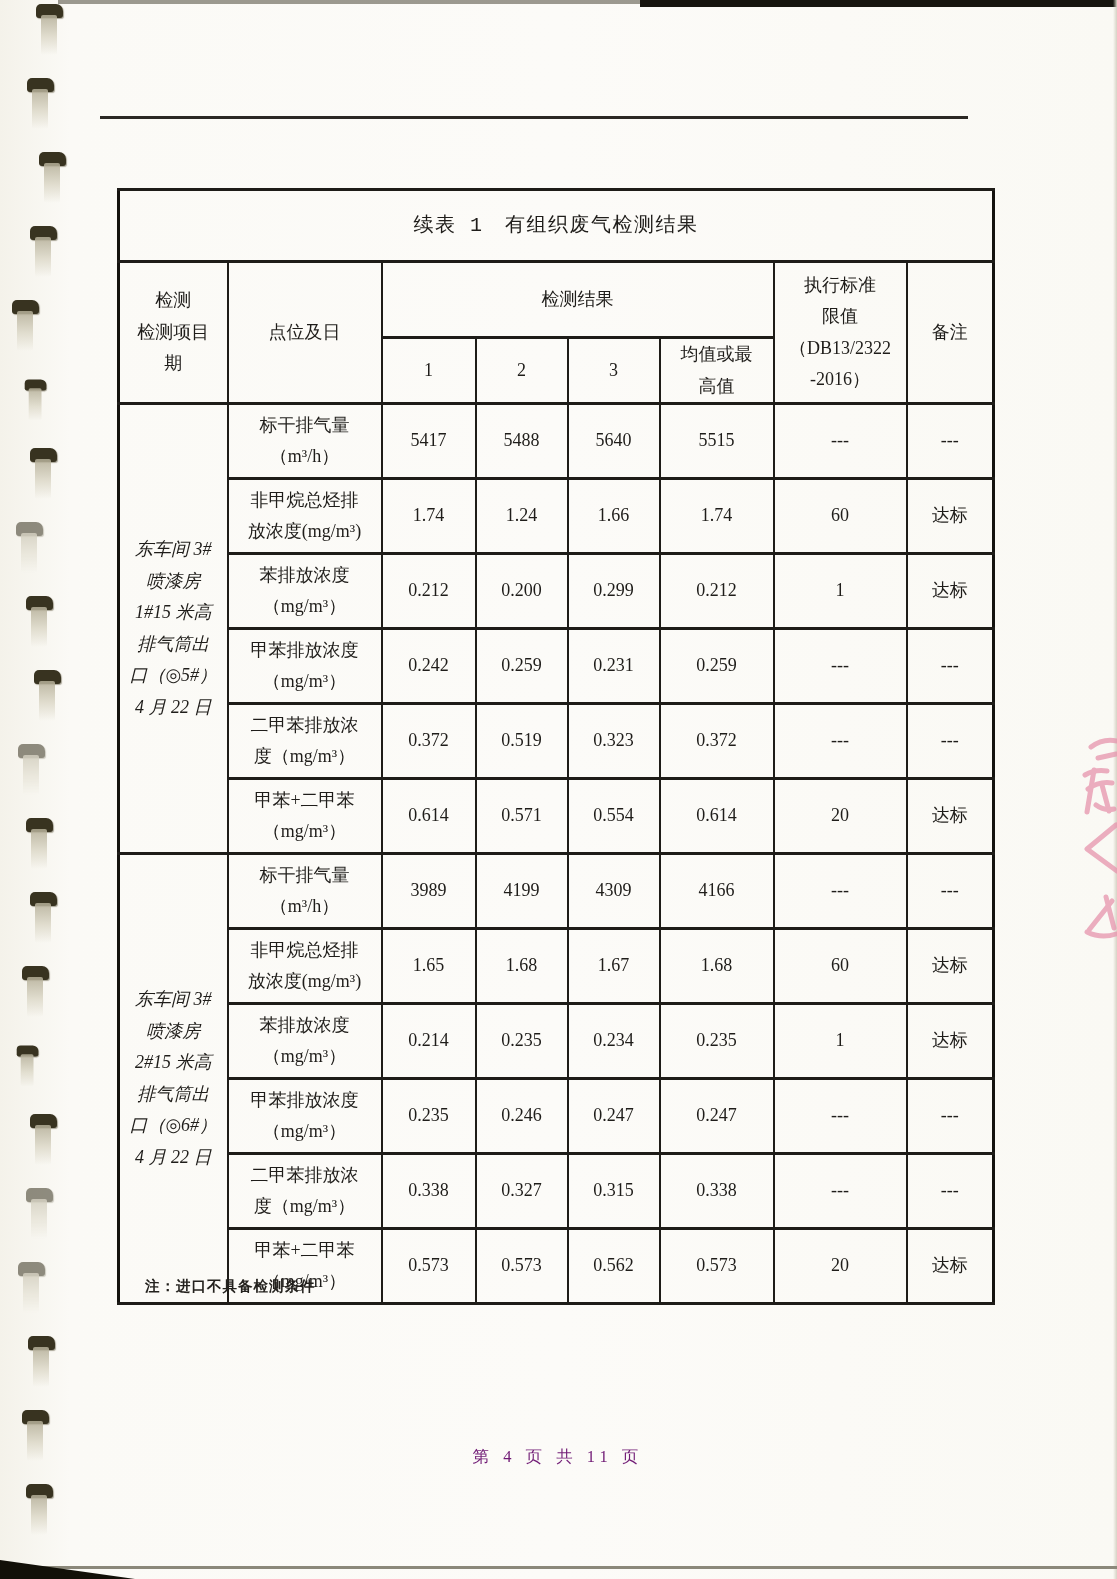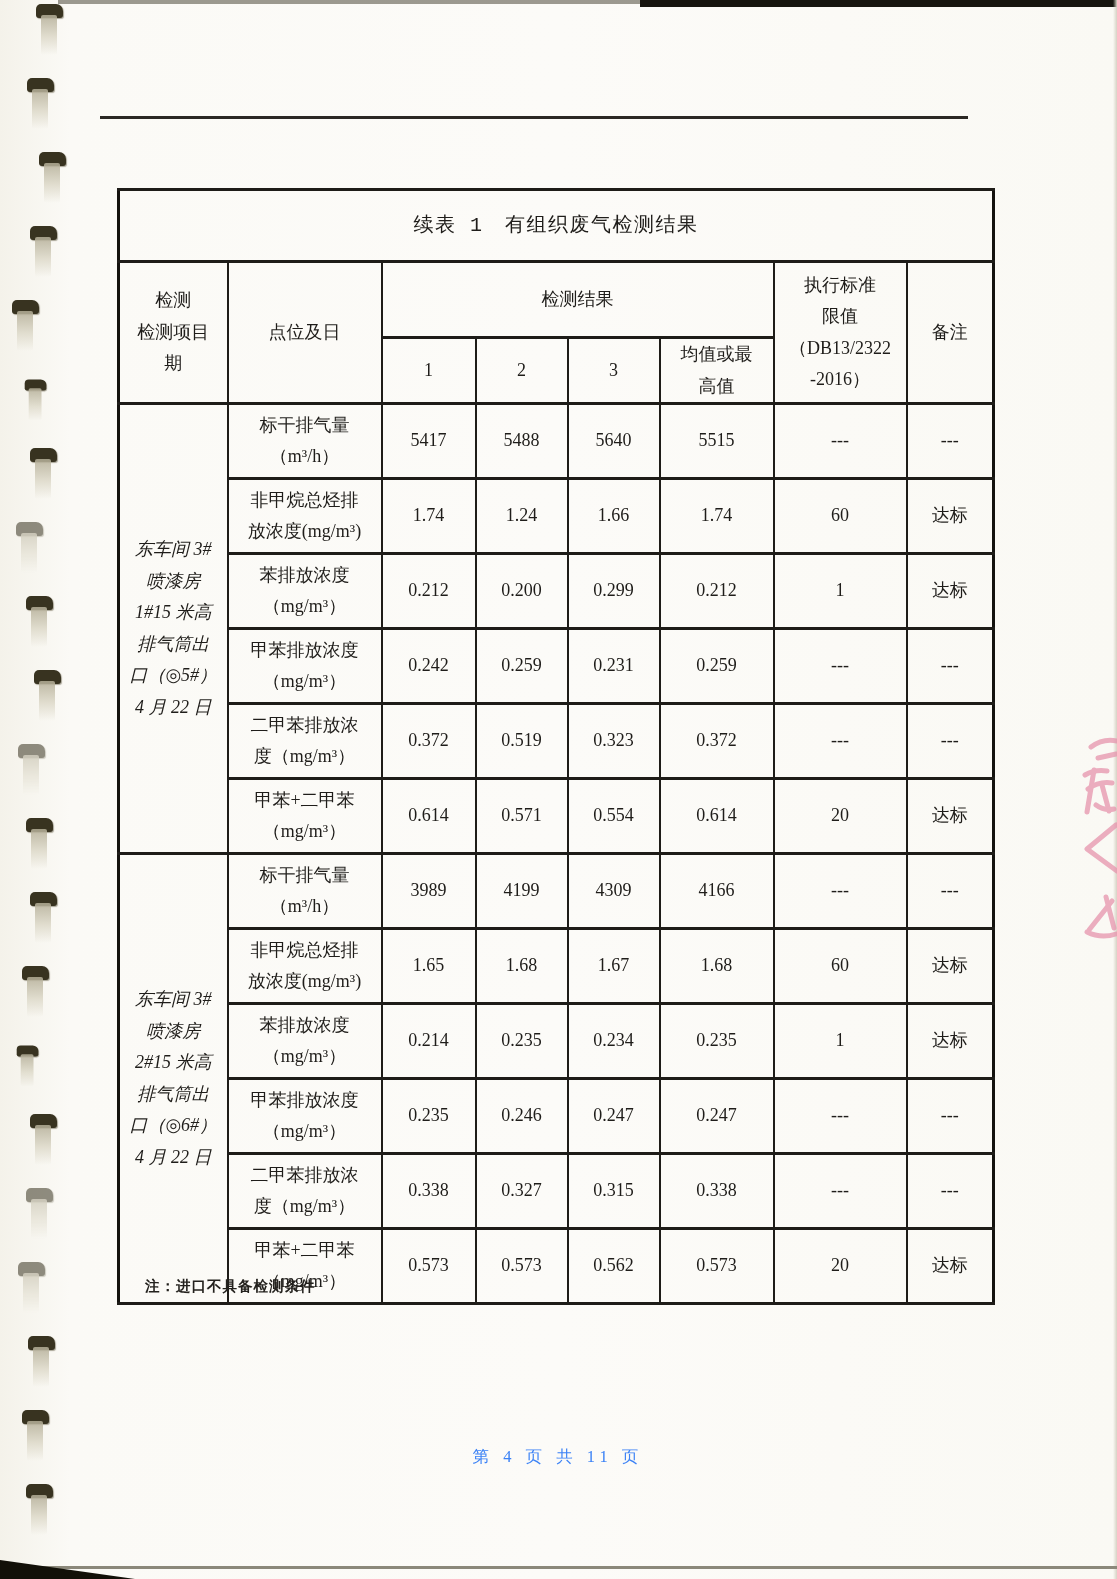--- a/index.html
+++ b/index.html
@@ -48,21 +48,21 @@
   tr.hrow1{height:76px;}
   tr.hrow2{height:59px;}
   tr.data{height:75px;}
   td.loc{line-height:1.72;font-size:18px;padding:0 4px;font-style:italic;}
   td.item{line-height:1.8;}
   td.num{font-size:18.5px;}
 
   
   .note{position:absolute;left:145px;top:1277px;font-size:14.5px;font-weight:bold;letter-spacing:1px;color:#23211d;}
   .page-footer{position:absolute;left:0;top:1446px;width:1116px;text-align:center;
-    font-size:16.5px;letter-spacing:5px;color:#3b82f6;}
+    font-size:16.5px;letter-spacing:5px;color:#701a75;}
 </style>
 </head>
 <body>
 
 <div class="page">
 
   <div class="edge-top-a"></div>
   <div class="edge-top-b"></div>
   <div class="edge-right"></div>
   <div class="edge-bottom-line"></div>

